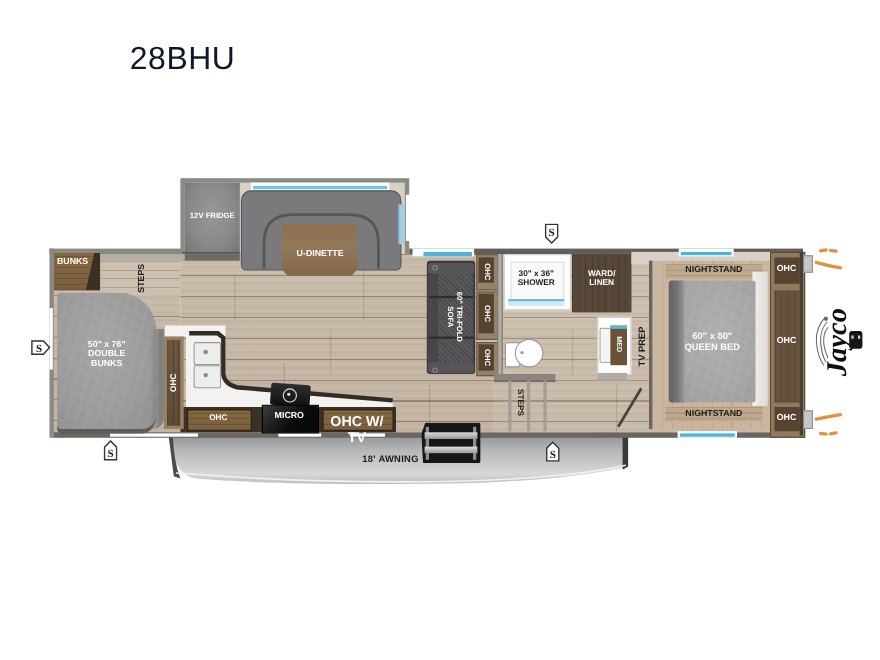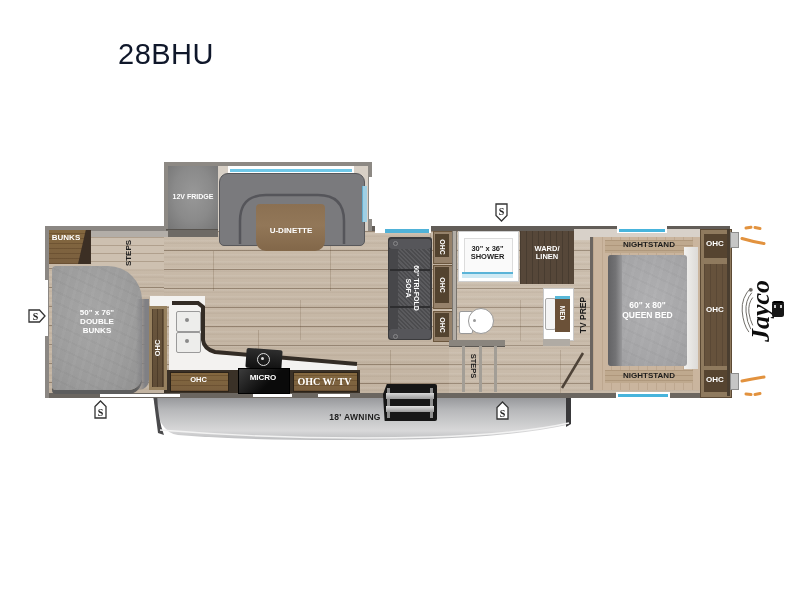--- a/index.html
+++ b/index.html
@@ -128,21 +128,21 @@
 
   <div class="a" style="left:246px;top:349px;width:36px;height:20px;background:linear-gradient(180deg,#2e2e2e,#101010);border-radius:2px;transform:rotate(4deg);"></div>
   <div class="a" style="left:257px;top:353px;width:11px;height:11px;border:1.5px solid #dedede;border-radius:50%;"></div>
   <div class="a" style="left:261px;top:357px;width:3px;height:3px;background:#dedede;border-radius:50%;"></div>
 
   <div class="a cabh" style="left:170px;top:372px;width:57px;height:18px;border:1px solid #2c2318;"></div>
   <div class="lbl" style="left:170px;top:376px;width:57px;font-size:7.5px;">OHC</div>
   <div class="a" style="left:238px;top:368px;width:50px;height:24px;background:linear-gradient(135deg,#3c3c3c,#0a0a0a 60%);border:1px solid #000;"></div>
   <div class="lbl" style="left:238px;top:374px;width:50px;font-size:8px;">MICRO</div>
   <div class="a cabh" style="left:293px;top:372px;width:63px;height:18px;border:1px solid #2c2318;"></div>
-  <div class="lbl" style="left:293px;top:376px;width:63px;font-size:10px;font-family:Liberation Serif, serif;">OHC W/ TV</div>
+  <div class="lbl" style="left:293px;top:376px;width:63px;font-size:13px;">OHC W/ TV</div>
 
   <div class="a" style="left:383px;top:384px;width:54px;height:37px;background:#161616;border-radius:2px;clip-path:polygon(7% 0,100% 0,100% 100%,3% 100%,0 28%);"></div>
   <div class="a" style="left:387px;top:388px;width:3px;height:30px;background:#8e8e8e;"></div>
   <div class="a" style="left:430px;top:388px;width:3px;height:30px;background:#8e8e8e;"></div>
   <div class="a" style="left:386px;top:393px;width:48px;height:6px;background:linear-gradient(180deg,#d8d8d8,#9a9a9a);"></div>
   <div class="a" style="left:386px;top:406px;width:48px;height:6px;background:linear-gradient(180deg,#e0e0e0,#9a9a9a);"></div>
 
   <div class="a" style="left:375px;top:226px;width:56px;height:7px;background:#fff;"></div>
   <div class="a" style="left:385px;top:229px;width:44px;height:4px;background:#4fb2d8;"></div>
   <div class="a" style="left:388px;top:237px;width:44px;height:103px;background:#3b3b3d;border-radius:3px;"></div>

